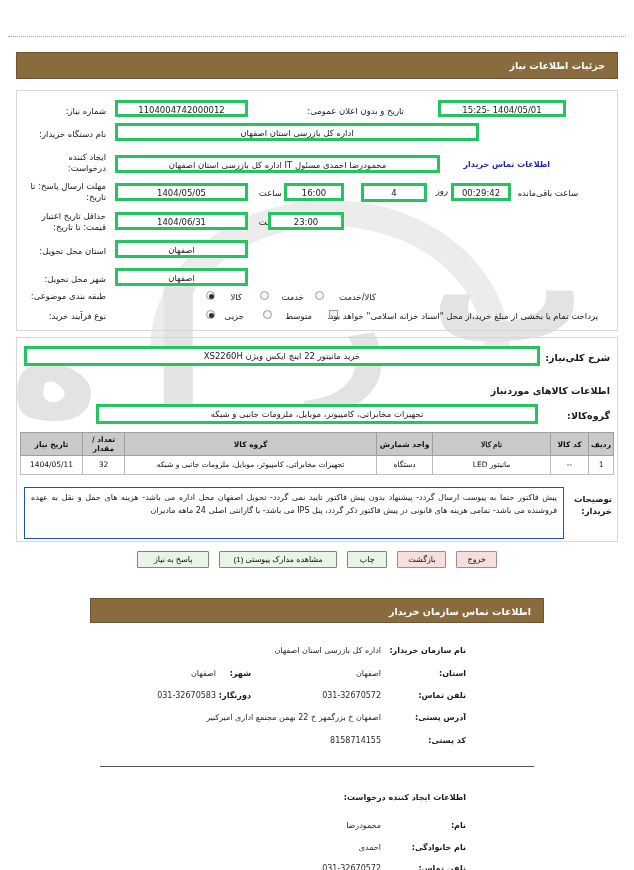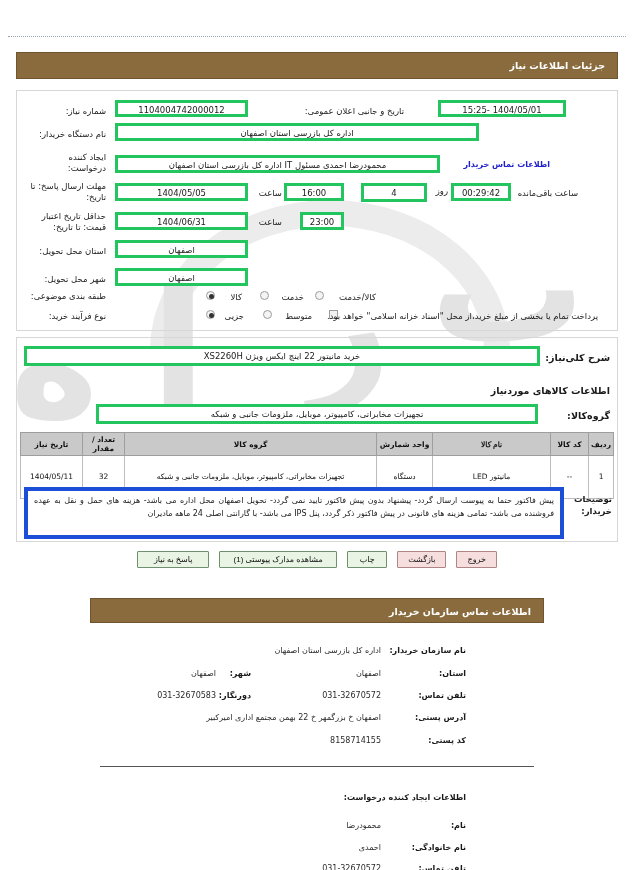--- a/index.html
+++ b/index.html
@@ -159,32 +159,32 @@
     border: 1px solid #9e9e9e;
     font-weight: bold;
     padding: 2px 2px;
     text-align: center;
     line-height: 9px;
     color: #111;
   }
   .tbl td {
     border: 1px solid #bdbdbd;
     background: #ffffff;
-    padding: 16px 3px;
+    padding: 4px 3px;
     text-align: center;
     line-height: 10px;
     color: #111;
   }
 
   
   #notes-box {
     position: absolute;
     left: 24px; right: 70px; top: 487px;
     height: 52px;
-    border: 4px solid #1d4ed8;
+    border: 1px solid #1d4ed8;
     background: #fff;
     padding: 3px 6px;
     font-size: 8px;
     line-height: 13px;
     text-align: justify;
     z-index: 3;
   }
   #notes-label {
     position: absolute;
     right: 22px; top: 493px;
@@ -266,21 +266,21 @@
 </div>
 
 <div class="top-rule"></div>
 
 <div class="bar" id="bar-main">جزئیات اطلاعات نیاز</div>
 
 <div class="panel" id="panel-details"></div>
 
 <div class="lbl" style="right:528px; top:106px; width:80px;">شماره نیاز:</div>
 <div class="box" style="right:386px; top:100px; width:133px; height:17px;">1104004742000012</div>
-<div class="lbl" style="right:230px; top:106px; width:150px;">تاریخ و جانبی اعلان عمومی:</div>
+<div class="lbl" style="right:230px; top:106px; width:150px;">تاریخ و بدون اعلان عمومی:</div>
 <div class="box" style="right:68px; top:100px; width:128px; height:17px;">1404/05/01 -15:25</div>
 
 <div class="lbl" style="right:528px; top:129px; width:90px;">نام دستگاه خریدار:</div>
 <div class="box" style="right:155px; top:123px; width:364px; height:18px;">اداره کل بازرسی استان اصفهان</div>
 
 <div class="lbl wrap" style="right:528px; top:152px; width:72px; line-height:11px;">ایجاد کننده درخواست:</div>
 <div class="box" style="right:194px; top:155px; width:325px; height:18px;">محمودرضا احمدی مسئول IT اداره کل بازرسی استان اصفهان</div>
 <div class="link" style="right:84px; top:160px;">اطلاعات تماس خریدار</div>
 
 <div class="lbl wrap" style="right:528px; top:181px; width:78px; line-height:11px;">مهلت ارسال پاسخ: تا تاریخ:</div>
@@ -288,21 +288,21 @@
 <div class="lbl" style="right:352px; top:188px; width:28px;">ساعت</div>
 <div class="box" style="right:290px; top:183px; width:60px; height:18px;">16:00</div>
 <div class="box" style="right:207px; top:183px; width:66px; height:19px;">4</div>
 <div class="lbl" style="right:186px; top:186px; width:18px;">روز</div>
 <div class="box" style="right:123px; top:183px; width:60px; height:18px;">00:29:42</div>
 <div class="lbl" style="right:56px; top:188px; width:64px;">ساعت باقی‌مانده</div>
 
 <div class="lbl wrap" style="right:528px; top:211px; width:82px; line-height:11px;">حداقل تاریخ اعتبار قیمت: تا تاریخ:</div>
 <div class="box" style="right:386px; top:212px; width:133px; height:18px;">1404/06/31</div>
 <div class="lbl" style="right:352px; top:217px; width:28px;">ساعت</div>
-<div class="box" style="right:290px; top:212px; width:44px; height:18px;">23:00</div>
+<div class="box" style="right:290px; top:212px; width:76px; height:18px;">23:00</div>
 
 <div class="lbl" style="right:528px; top:246px; width:88px;">استان محل تحویل:</div>
 <div class="box" style="right:386px; top:240px; width:133px; height:18px;">اصفهان</div>
 
 <div class="lbl" style="right:528px; top:274px; width:88px;">شهر محل تحویل:</div>
 <div class="box" style="right:386px; top:268px; width:133px; height:18px;">اصفهان</div>
 
 <div class="lbl" style="right:528px; top:291px; width:88px;">طبقه بندی موضوعی:</div>
 
 <div class="radio on" style="right:419px; top:291px;"></div>

